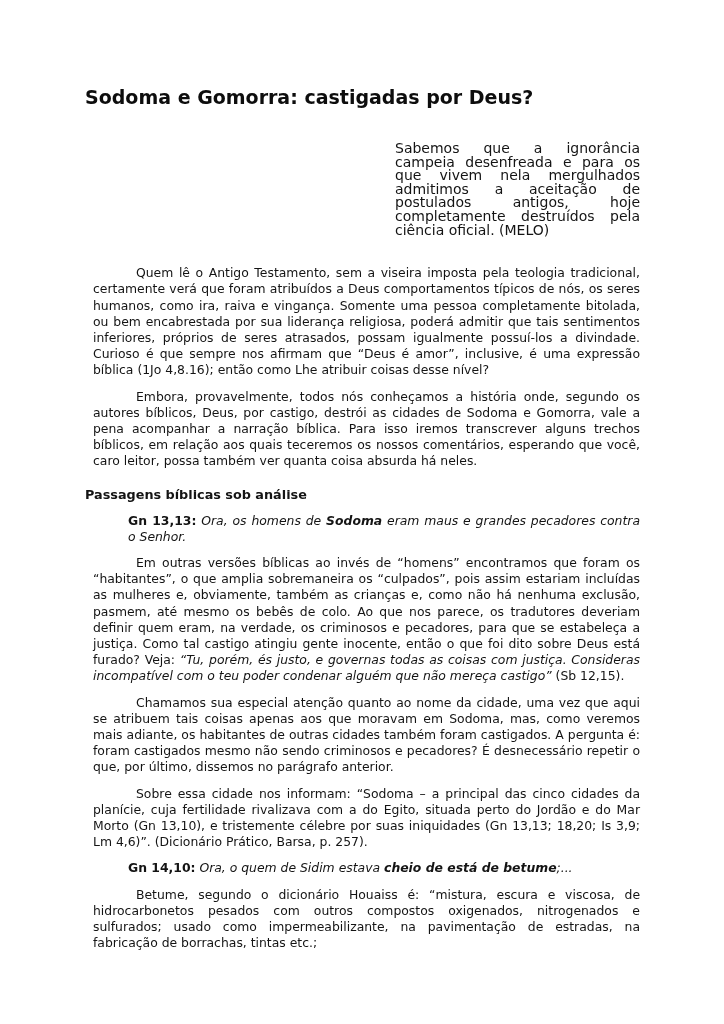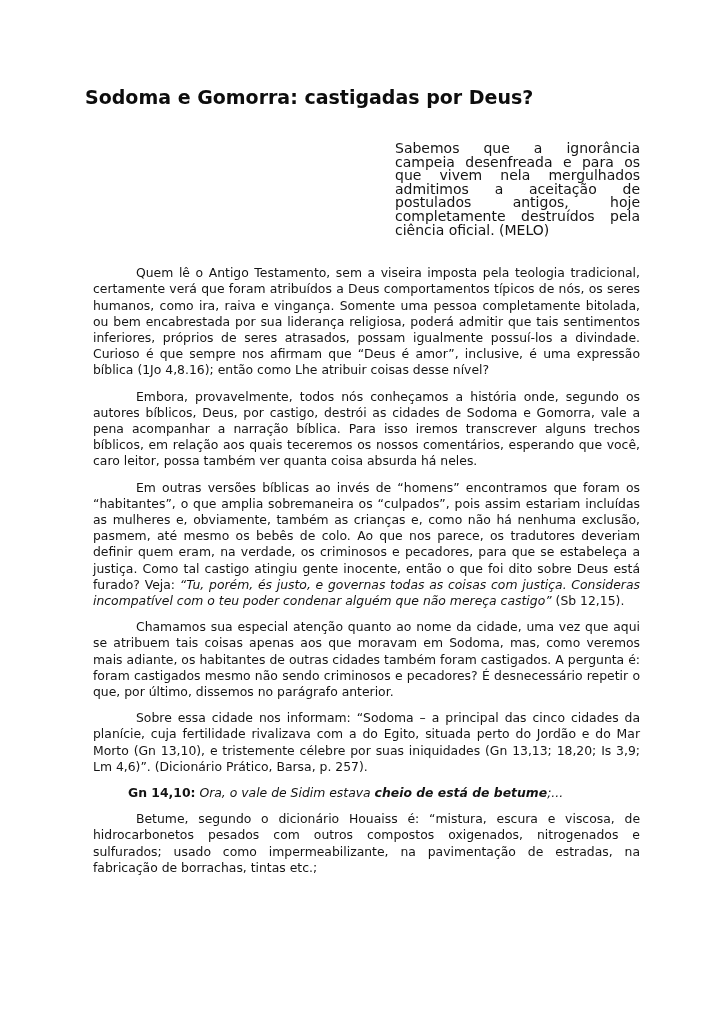--- a/index.html
+++ b/index.html
@@ -66,24 +66,26 @@
   <h1 class="doc-title">Sodoma e Gomorra: castigadas por Deus?</h1>
 
   <div class="epigraphs">
     <p class="epigraph">Sabemos que a ignorância campeia desenfreada e para os que vivem nela mergulhados admitimos a aceitação de postulados antigos, hoje completamente destruídos pela ciência oficial. (MELO)</p>
   </div>
 
 
   <p class="body-par">Quem lê o Antigo Testamento, sem a viseira imposta pela teologia tradicional, certamente verá que foram atribuídos a Deus comportamentos típicos de nós, os seres humanos, como ira, raiva e vingança. Somente uma pessoa completamente bitolada, ou bem encabrestada por sua liderança religiosa, poderá admitir que tais sentimentos inferiores, próprios de seres atrasados, possam igualmente possuí-los a divindade. Curioso é que sempre nos afirmam que “Deus é amor”, inclusive, é uma expressão bíblica (1Jo 4,8.16); então como Lhe atribuir coisas desse nível?</p>
   <p class="body-par">Embora, provavelmente, todos nós conheçamos a história onde, segundo os autores bíblicos, Deus, por castigo, destrói as cidades de Sodoma e Gomorra, vale a pena acompanhar a narração bíblica. Para isso iremos transcrever alguns trechos bíblicos, em relação aos quais teceremos os nossos comentários, esperando que você, caro leitor, possa também ver quanta coisa absurda há neles.</p>
 
+  <h2 class="section-heading later">Passagens bíblicas sob análise</h2>
 
+  <p class="bible-quote"><span class="ref">Gn 13,13:</span><span> Ora, os homens de </span><span class="bi">Sodoma</span><span> eram maus e grandes pecadores contra o Senhor.</span></p>
 
   <p class="body-par"><span>Em outras versões bíblicas ao invés de “homens” encontramos que foram os “habitantes”, o que amplia sobremaneira os “culpados”, pois assim estariam incluídas as mulheres e, obviamente, também as crianças e, como não há nenhuma exclusão, pasmem, até mesmo os bebês de colo. Ao que nos parece, os tradutores deveriam definir quem eram, na verdade, os criminosos e pecadores, para que se estabeleça a justiça. Como tal castigo atingiu gente inocente, então o que foi dito sobre Deus está furado? Veja: </span><i>“Tu, porém, és justo, e governas todas as coisas com justiça. Consideras incompatível com o teu poder condenar alguém que não mereça castigo”</i><span> (Sb 12,15).</span></p>
 
   <p class="body-par">Chamamos sua especial atenção quanto ao nome da cidade, uma vez que aqui se atribuem tais coisas apenas aos que moravam em Sodoma, mas, como veremos mais adiante, os habitantes de outras cidades também foram castigados. A pergunta é: foram castigados mesmo não sendo criminosos e pecadores? É desnecessário repetir o que, por último, dissemos no parágrafo anterior.</p>
   <p class="body-par">Sobre essa cidade nos informam: “Sodoma – a principal das cinco cidades da planície, cuja fertilidade rivalizava com a do Egito, situada perto do Jordão e do Mar Morto (Gn 13,10), e tristemente célebre por suas iniquidades (Gn 13,13; 18,20; Is 3,9; Lm 4,6)”. (Dicionário Prático, Barsa, p. 257).</p>
 
-  <p class="bible-quote"><span class="ref">Gn 14,10:</span><span> Ora, o vale de Sidim estava </span><span class="bi">cheio de está de betume</span><span>;...</span></p>
+  <p class="bible-quote"><span class="ref">Gn 14,10:</span><span> Ora, o quem de Sidim estava </span><span class="bi">cheio de está de betume</span><span>;...</span></p>
 
   <p class="body-par">Betume, segundo o dicionário Houaiss é: “mistura, escura e viscosa, de hidrocarbonetos pesados com outros compostos oxigenados, nitrogenados e sulfurados; usado como impermeabilizante, na pavimentação de estradas, na fabricação de borrachas, tintas etc.;</p>
 
 </div>
 
 </body></html>

